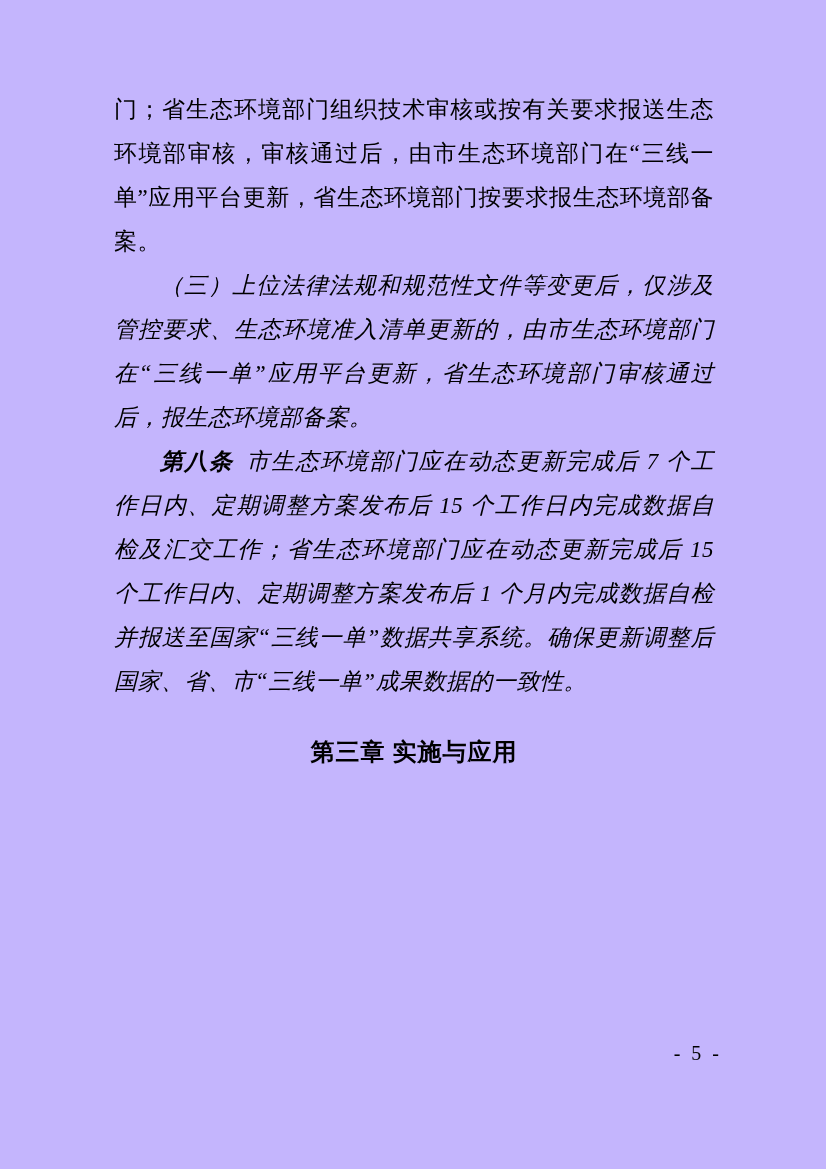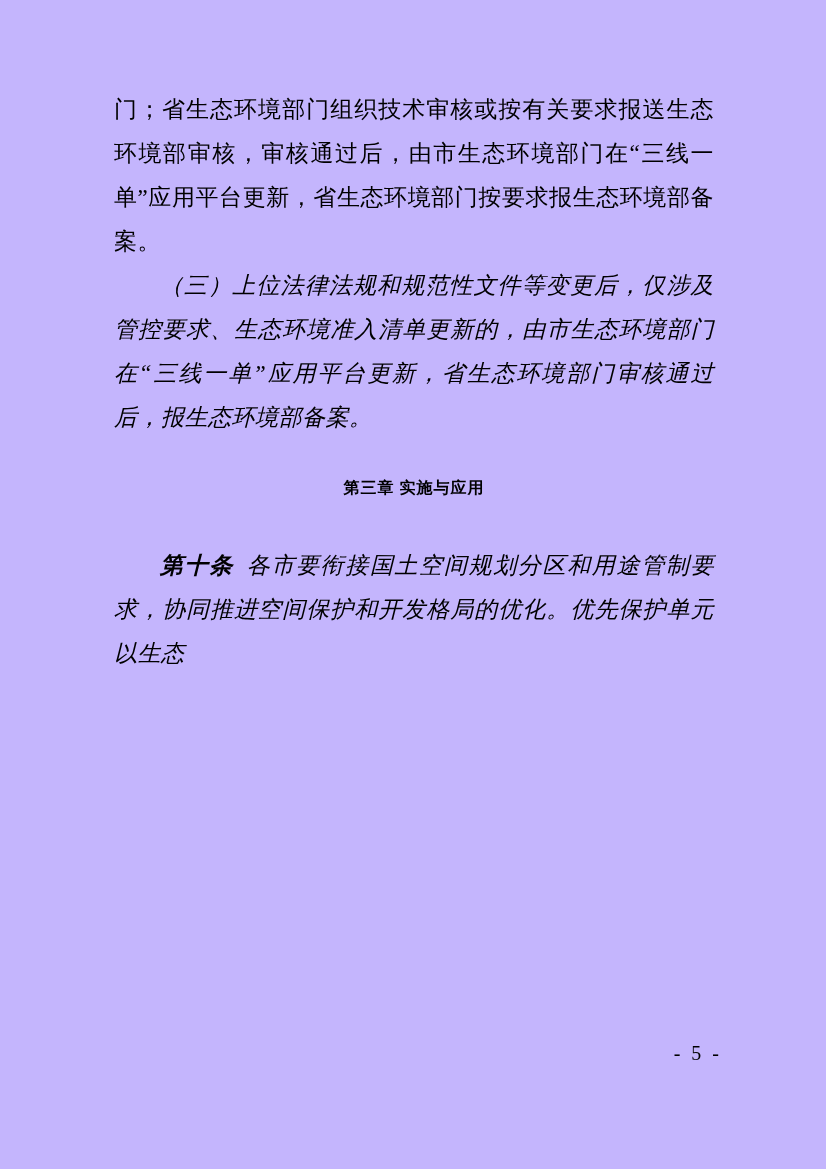--- a/index.html
+++ b/index.html
@@ -36,21 +36,21 @@
   .para.indent {
     text-indent: 2em;
     font-style: italic;
   }
   .lead {
     font-weight: 700;
     margin-right: 0.55em;
   }
   .chapter-heading {
     margin: 26px 0 34px 0;
-    font-size: 16px;
+    font-size: 24px;
     line-height: 44px;
     font-weight: 700;
     text-align: center;
     letter-spacing: 1px;
     font-family: "Liberation Serif", serif;
   }
   .page-number {
     position: absolute;
     top: 1042px;
     right: 124px;
@@ -62,22 +62,22 @@
 </head>
 <body>
 
 <div class="page">
   <div class="content">
 
     <p class="para"><span>门；省生态环境部门组织技术审核或按有关要求报送生态环境部审核，审核通过后，由市生态环境部门在“三线一单”应用平台更新，省生态环境部门按要求报生态环境部备案。</span></p>
 
     <p class="para indent"><span>（三）上位法律法规和规范性文件等变更后，仅涉及管控要求、生态环境准入清单更新的，由市生态环境部门在“三线一单”应用平台更新，省生态环境部门审核通过后，报生态环境部备案。</span></p>
 
+    <p class="para indent"><span class="lead">第八条</span><span>市生态环境部门应在动态更新完成后 7 个工作日内、定期调整方案发布后 15 个工作日内完成数据自检及汇交工作；省生态环境部门应在动态更新完成后 15 个工作日内、定期调整方案发布后 1 个月内完成数据自检并报送至国家“三线一单”数据共享系统。确保更新调整后国家、省、市“三线一单”成果数据的一致性。</span></p>
 
     <h2 class="chapter-heading">第三章 实施与应用</h2>
 
 
-    <p class="para indent"><span class="lead">第十条</span><span>各市要衔接国土空间规划分区和用途管制要求，协同推进空间保护和开发格局的优化。优先保护单元以生态</span></p>
 
   </div>
 
   <div class="page-number">- 5 -</div>
 </div>
 
 </body></html>

